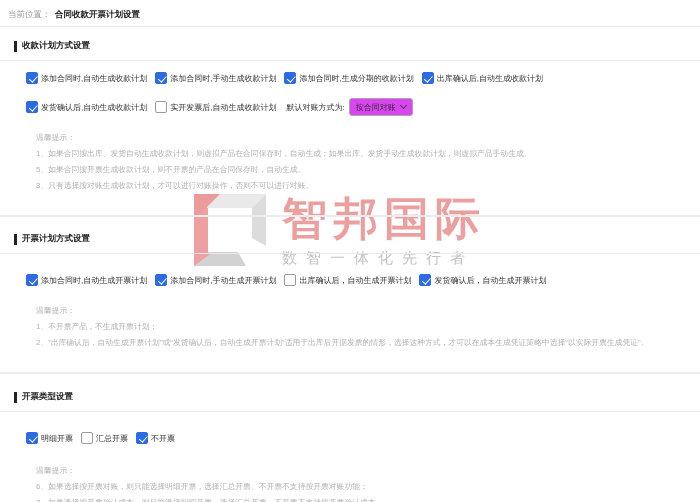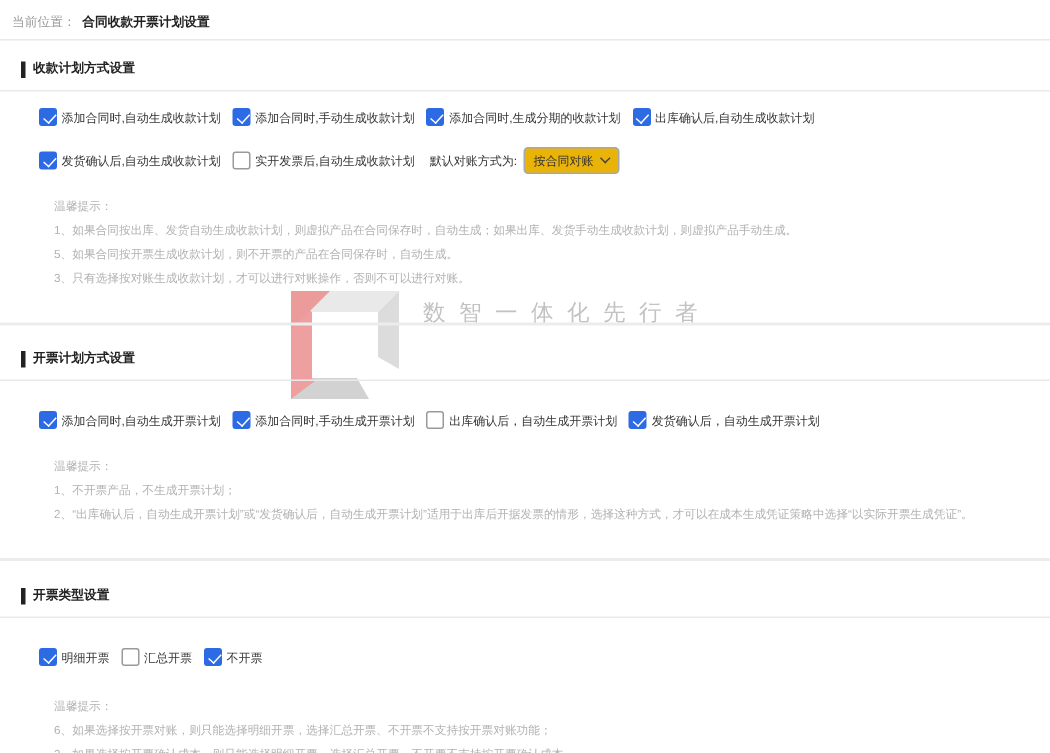--- a/index.html
+++ b/index.html
@@ -36,21 +36,21 @@
   .cb-item { display:inline-flex; align-items:center; margin-right:8px; cursor:pointer; }
   .cbox { width:12px; height:12px; border-radius:2px; background:#fff; border:1px solid #9a9a9a;
     display:inline-block; position:relative; flex:0 0 auto; }
   .cbox.checked { background:#2c6be4; border-color:#2c6be4; }
   .cbox.checked::after { content:""; position:absolute; left:3.5px; top:1px; width:3.5px; height:6.5px;
     border-right:1.6px solid #fff; border-bottom:1.6px solid #fff; transform:rotate(42deg); }
   .cb-label { font-size:8px; color:#333; margin-left:3px; }
 
   .sel-label { font-size:8px; color:#333; margin-left:2px; }
   .select { display:inline-flex; align-items:center; gap:5px; margin-left:4px; height:18px;
-    border:1px solid #a8a8a8; border-radius:3px; background:#eab308; padding:0 6px; font-size:8px;
+    border:1px solid #a8a8a8; border-radius:3px; background:#d946ef; padding:0 6px; font-size:8px;
     color:#333; cursor:pointer; }
   .caret { width:5px; height:5px; border-right:1.4px solid #444; border-bottom:1.4px solid #444;
     transform:rotate(45deg); margin-top:-3px; }
 
   .tips { margin:14px 0 0 36px; color:#b2b2b2; font-size:7.8px; }
   .sec-1 .tips { margin-top:17px; }
   .sec-2 .tips { margin-top:19px; }
   .tips div { line-height:16px; white-space:nowrap; }
 </style>
 </head>
@@ -62,20 +62,21 @@
     <svg class="wm-logo" viewBox="0 0 72 72">
 
       <polygon points="0,0 14,14 14,58 0,72" fill="#ec9090"></polygon>
       <polygon points="0,0 72,0 58,14 14,14" fill="#e6e6e6"></polygon>
       <polygon points="72,0 72,52 58,44 58,14" fill="#d6d6d6"></polygon>
       <polygon points="0,72 52,72 44,58 14,58" fill="#cbcbcb"></polygon>
       <polygon points="0,0 26,0 0,26" fill="#e98a8a"></polygon>
       <polygon points="0,72 0,46 16,60" fill="#ec9090"></polygon>
     </svg>
     <div class="wm-text">
+      <div class="wm-brand" style="color: rgb(233, 143, 143);">智邦国际</div>
       <div class="wm-slogan" style="color: rgb(184, 184, 184);">数智一体化先行者</div>
     </div>
   </div>
 
   <div class="content">
     <div class="breadcrumb">
       <span class="bc-prefix">当前位置：</span>
       <span class="bc-title">合同收款开票计划设置</span>
     </div>
     <div id="sections">

